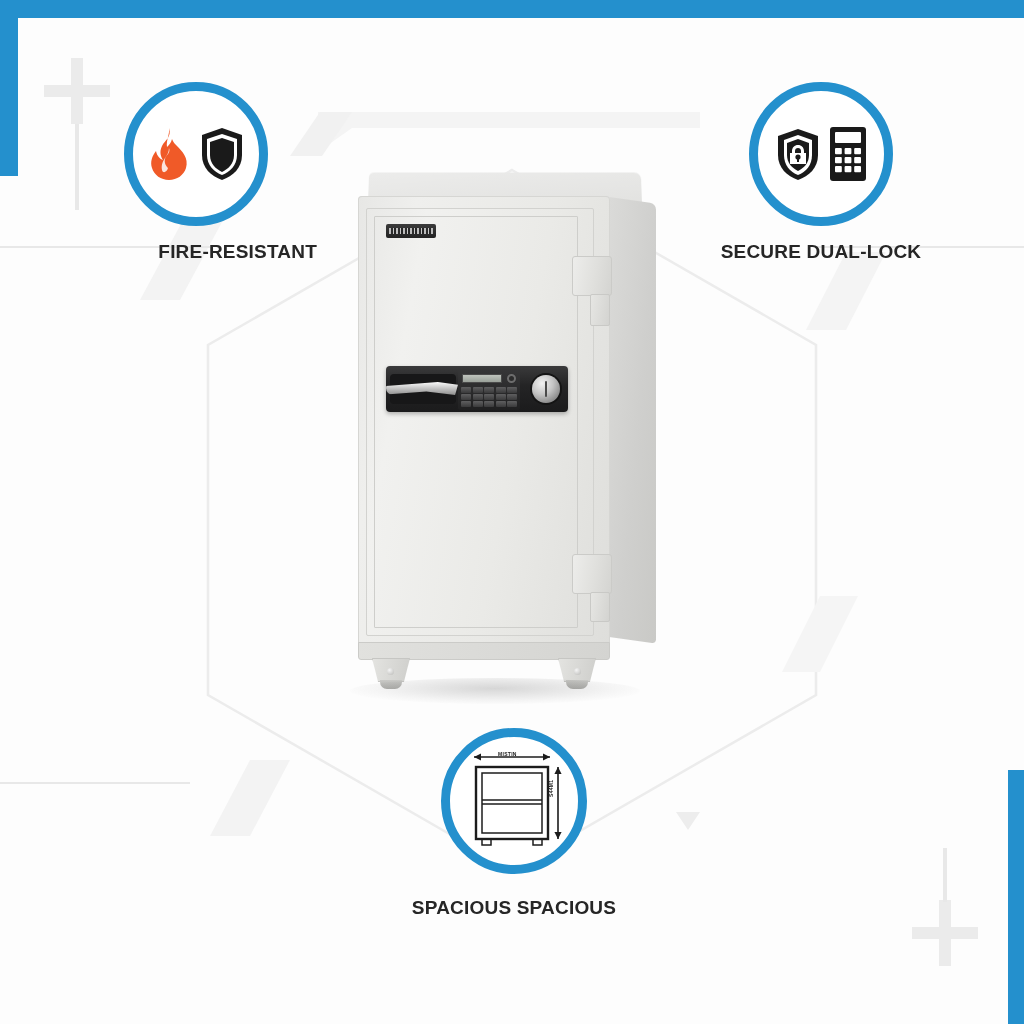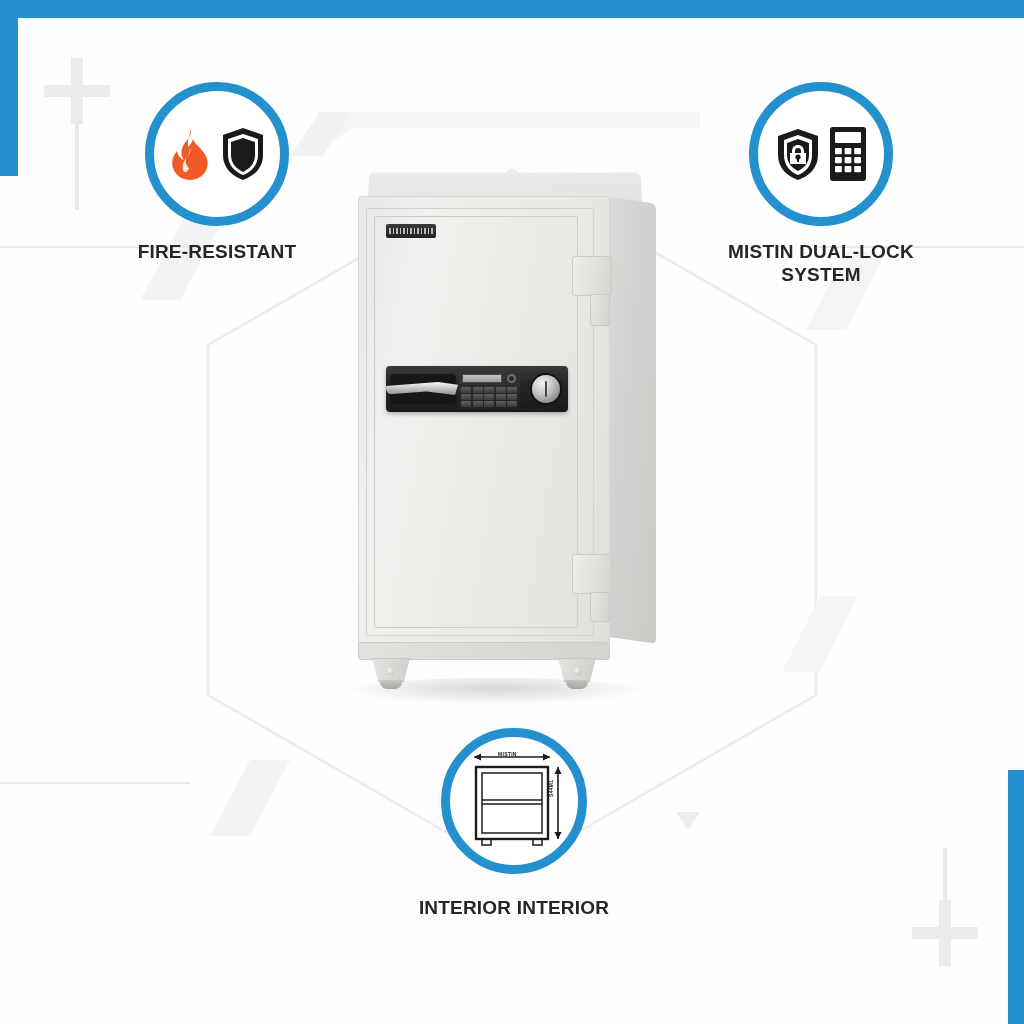--- a/index.html
+++ b/index.html
@@ -278,21 +278,21 @@
     <div class="sf" id="base-plinth"></div>
     <div class="sf foot" id="foot-l"></div>
     <div class="sf foot" id="foot-r"></div>
     <div class="foot-pad" id="pad-l"></div>
     <div class="foot-pad" id="pad-r"></div>
     <div class="foot-bolt" id="bolt-l"></div>
     <div class="foot-bolt" id="bolt-r"></div>
     <div class="sf" id="safe-shadow"></div>
   </div>
 
-  <div class="feature" id="feature-fire" style="left:96px; top:82px; width:242px;">
+  <div class="feature" id="feature-fire" style="left:75px; top:82px; width:242px;text-align:right;">
     <div class="ring ring-lg">
       <div class="icon-row">
 
         <svg width="46" height="56" viewBox="0 0 46 56">
           <path d="M23 2c3 9-4 12-7 18-3 6-1 11 1 14-3-1-6-4-7-9-4 5-6 11-4 17 2 7 9 12 17 12s15-5 17-12c3-10-4-17-9-22-2-2-4-4-5-7-1 4-3 6-5 8-1-7 3-13 2-19z" fill="#f05a28"></path>
           <path d="M23 22c2 5-3 7-4 11-1 4 1 7 3 9-1 4-5 6-6 2-1-5 1-9 3-12 2-3 4-6 4-10z" fill="#fdfdfd" opacity=".85"></path>
         </svg>
 
         <svg width="48" height="56" viewBox="0 0 48 56">
           <path d="M24 2 4 9v20c0 13 9 21 20 25 11-4 20-12 20-25V9L24 2z" fill="#1a1a1a"></path>
@@ -330,22 +330,21 @@
             <rect x="15.6" y="31" width="6.8" height="6.2" rx="1"></rect>
             <rect x="25.2" y="31" width="6.8" height="6.2" rx="1"></rect>
             <rect x="6" y="40" width="6.8" height="6.2" rx="1"></rect>
             <rect x="15.6" y="40" width="6.8" height="6.2" rx="1"></rect>
             <rect x="25.2" y="40" width="6.8" height="6.2" rx="1"></rect>
           </g>
         </svg>
       </div>
     </div>
     <div class="feature-label">
-      <div>MISTIN DUAL-LOCK</div>
-      <div>SYSTEM</div>
+      <div>SECURE DUAL-LOCK</div>
     </div>
   </div>
 
   <div class="feature" id="feature-interior" style="left:392px; top:728px; width:244px;">
     <div class="ring ring-md">
       <div style="position:relative; width:112px; height:112px;">
         <svg width="112" height="112" viewBox="0 0 112 112" style="position:absolute;left:0;top:0;">
 
           <line x1="16" y1="12" x2="92" y2="12" stroke="#1c1c1c" stroke-width="1.6"></line>
           <polygon points="16,12 23,8.4 23,15.6" fill="#1c1c1c"></polygon>
@@ -363,17 +362,17 @@
           <line x1="24" y1="59" x2="84" y2="59" stroke="#1c1c1c" stroke-width="1.5"></line>
 
           <rect x="24" y="94" width="9" height="6" fill="none" stroke="#1c1c1c" stroke-width="1.5"></rect>
           <rect x="75" y="94" width="9" height="6" fill="none" stroke="#1c1c1c" stroke-width="1.5"></rect>
         </svg>
         <div class="dim-label" style="left:40px; top:6px;">MISTIN</div>
         <div class="dim-label" style="left:90px; top:52px; transform:rotate(-90deg); transform-origin:left top;">S44M1</div>
       </div>
     </div>
     <div class="feature-label" style="margin-top:22px;">
-      <div>INTERIOR INTERIOR</div>
+      <div>SPACIOUS SPACIOUS</div>
     </div>
   </div>
 
 </div>
 
 </body></html>

